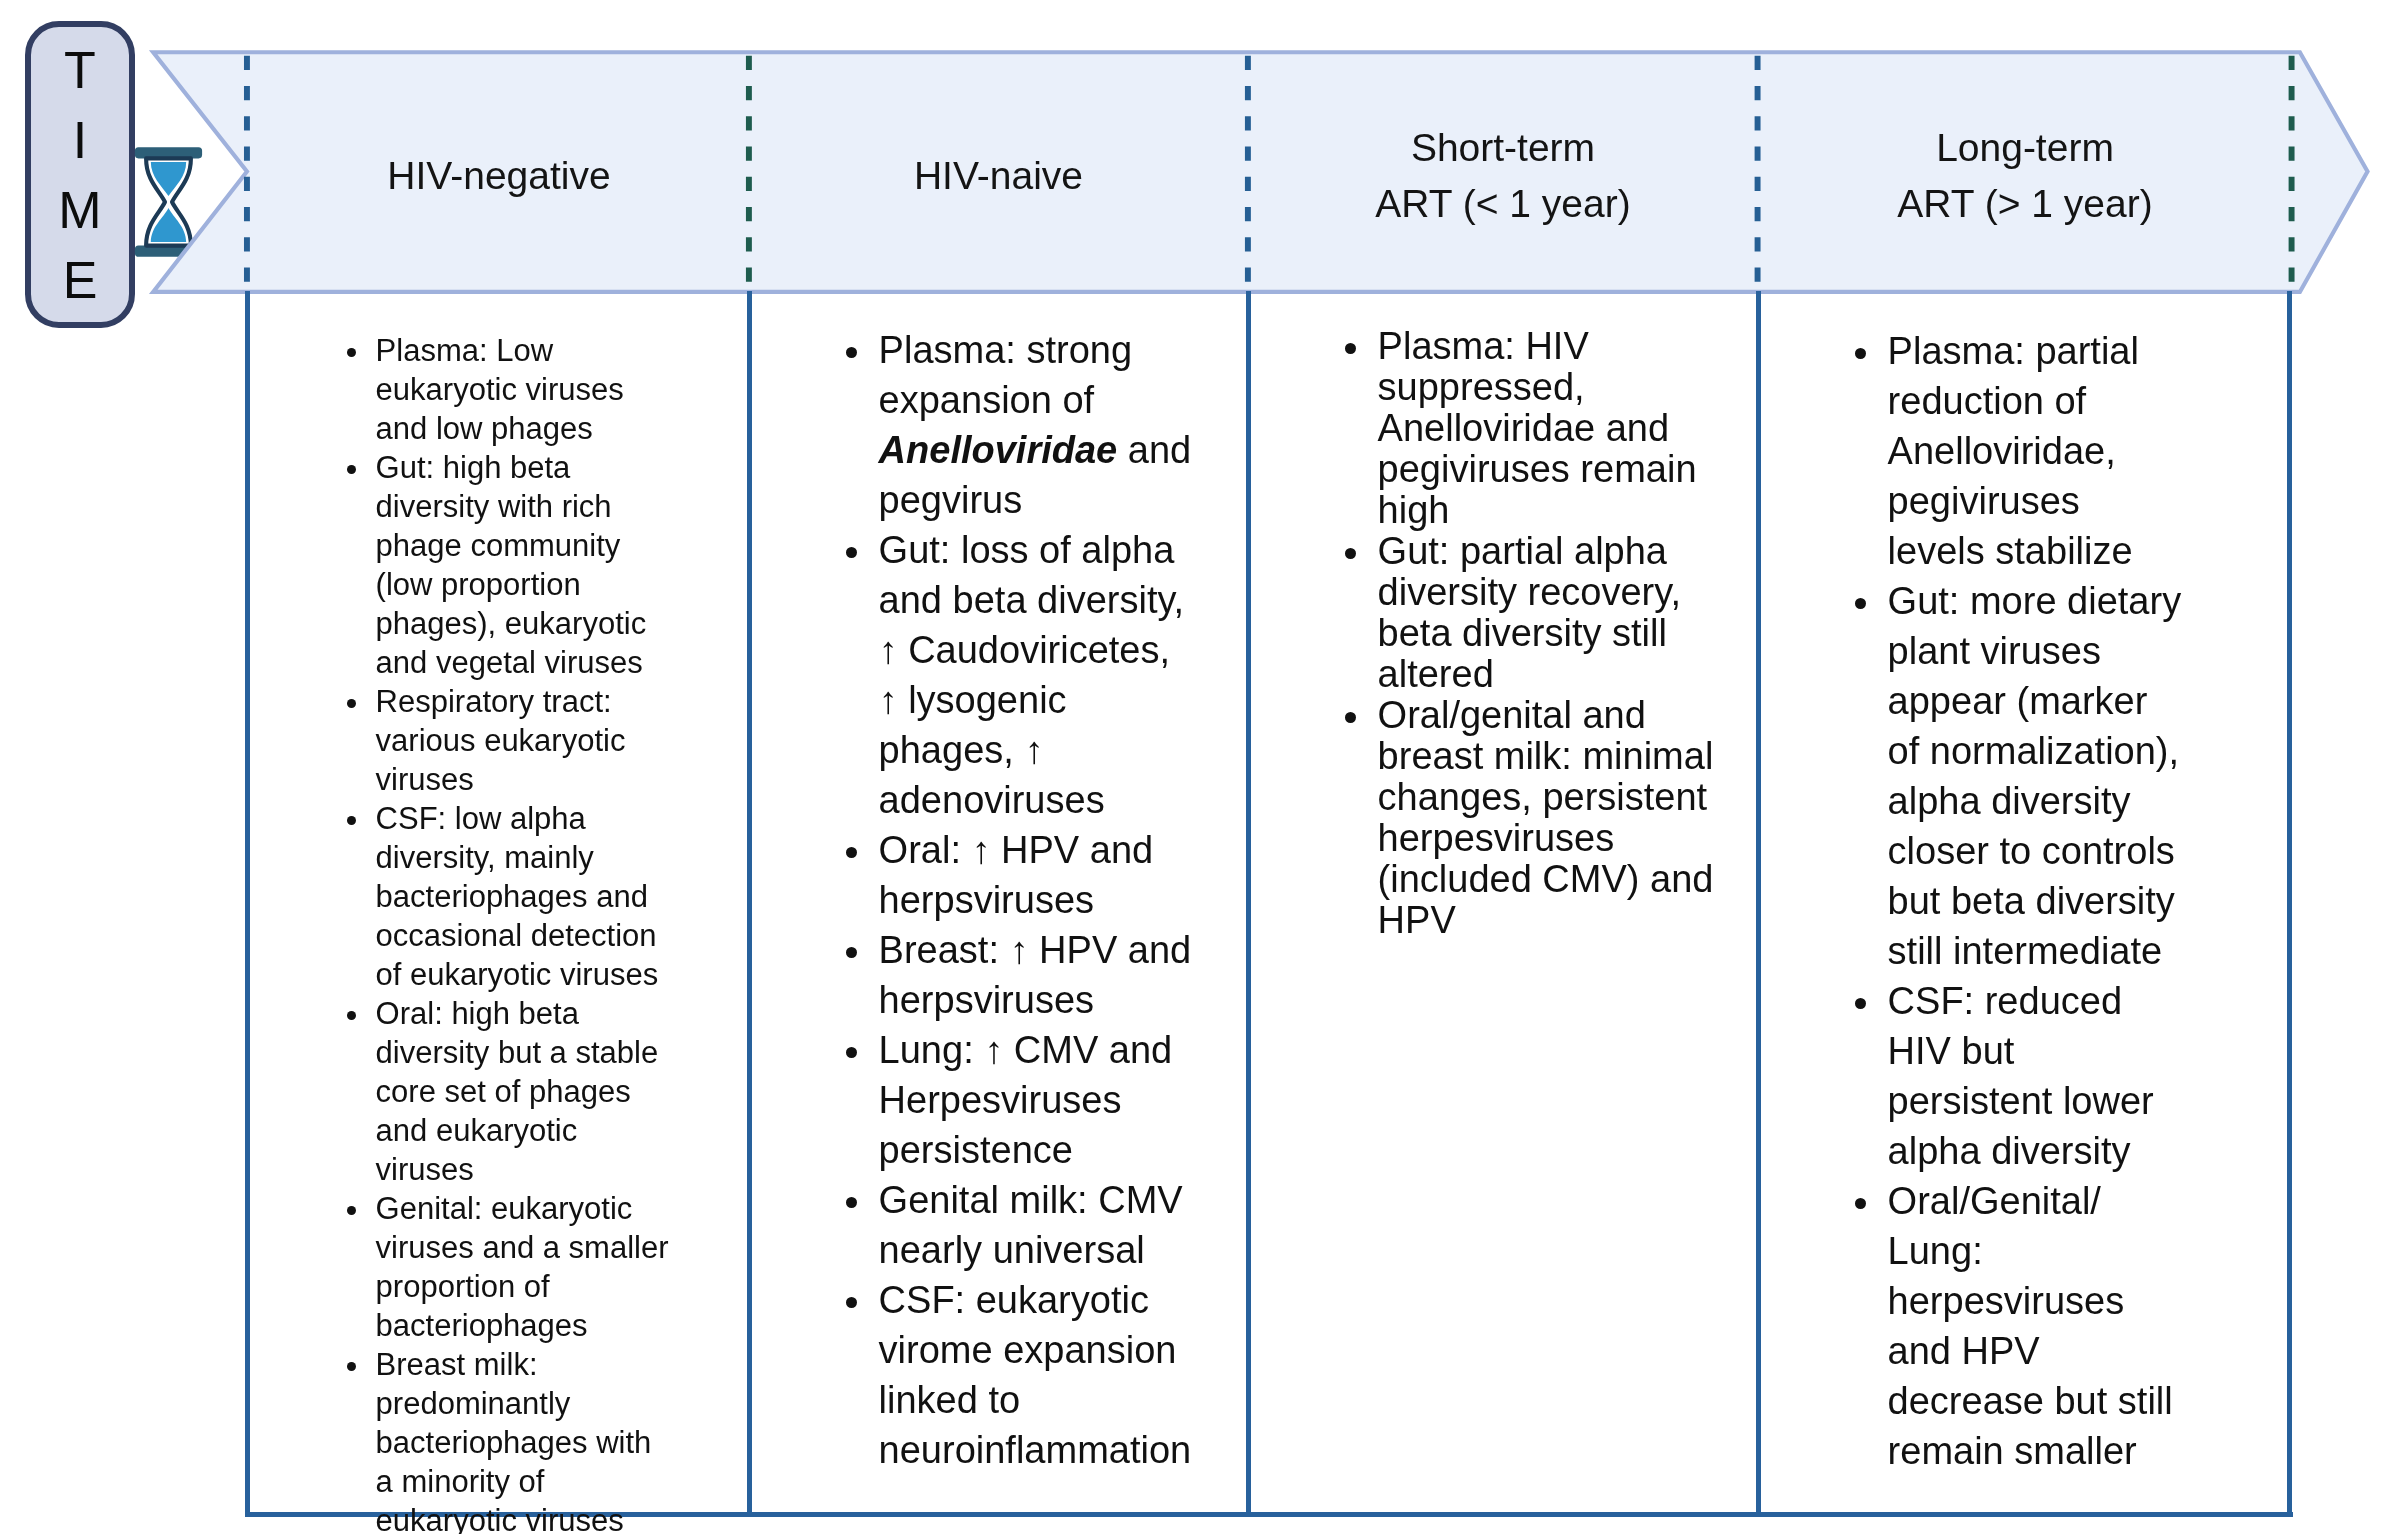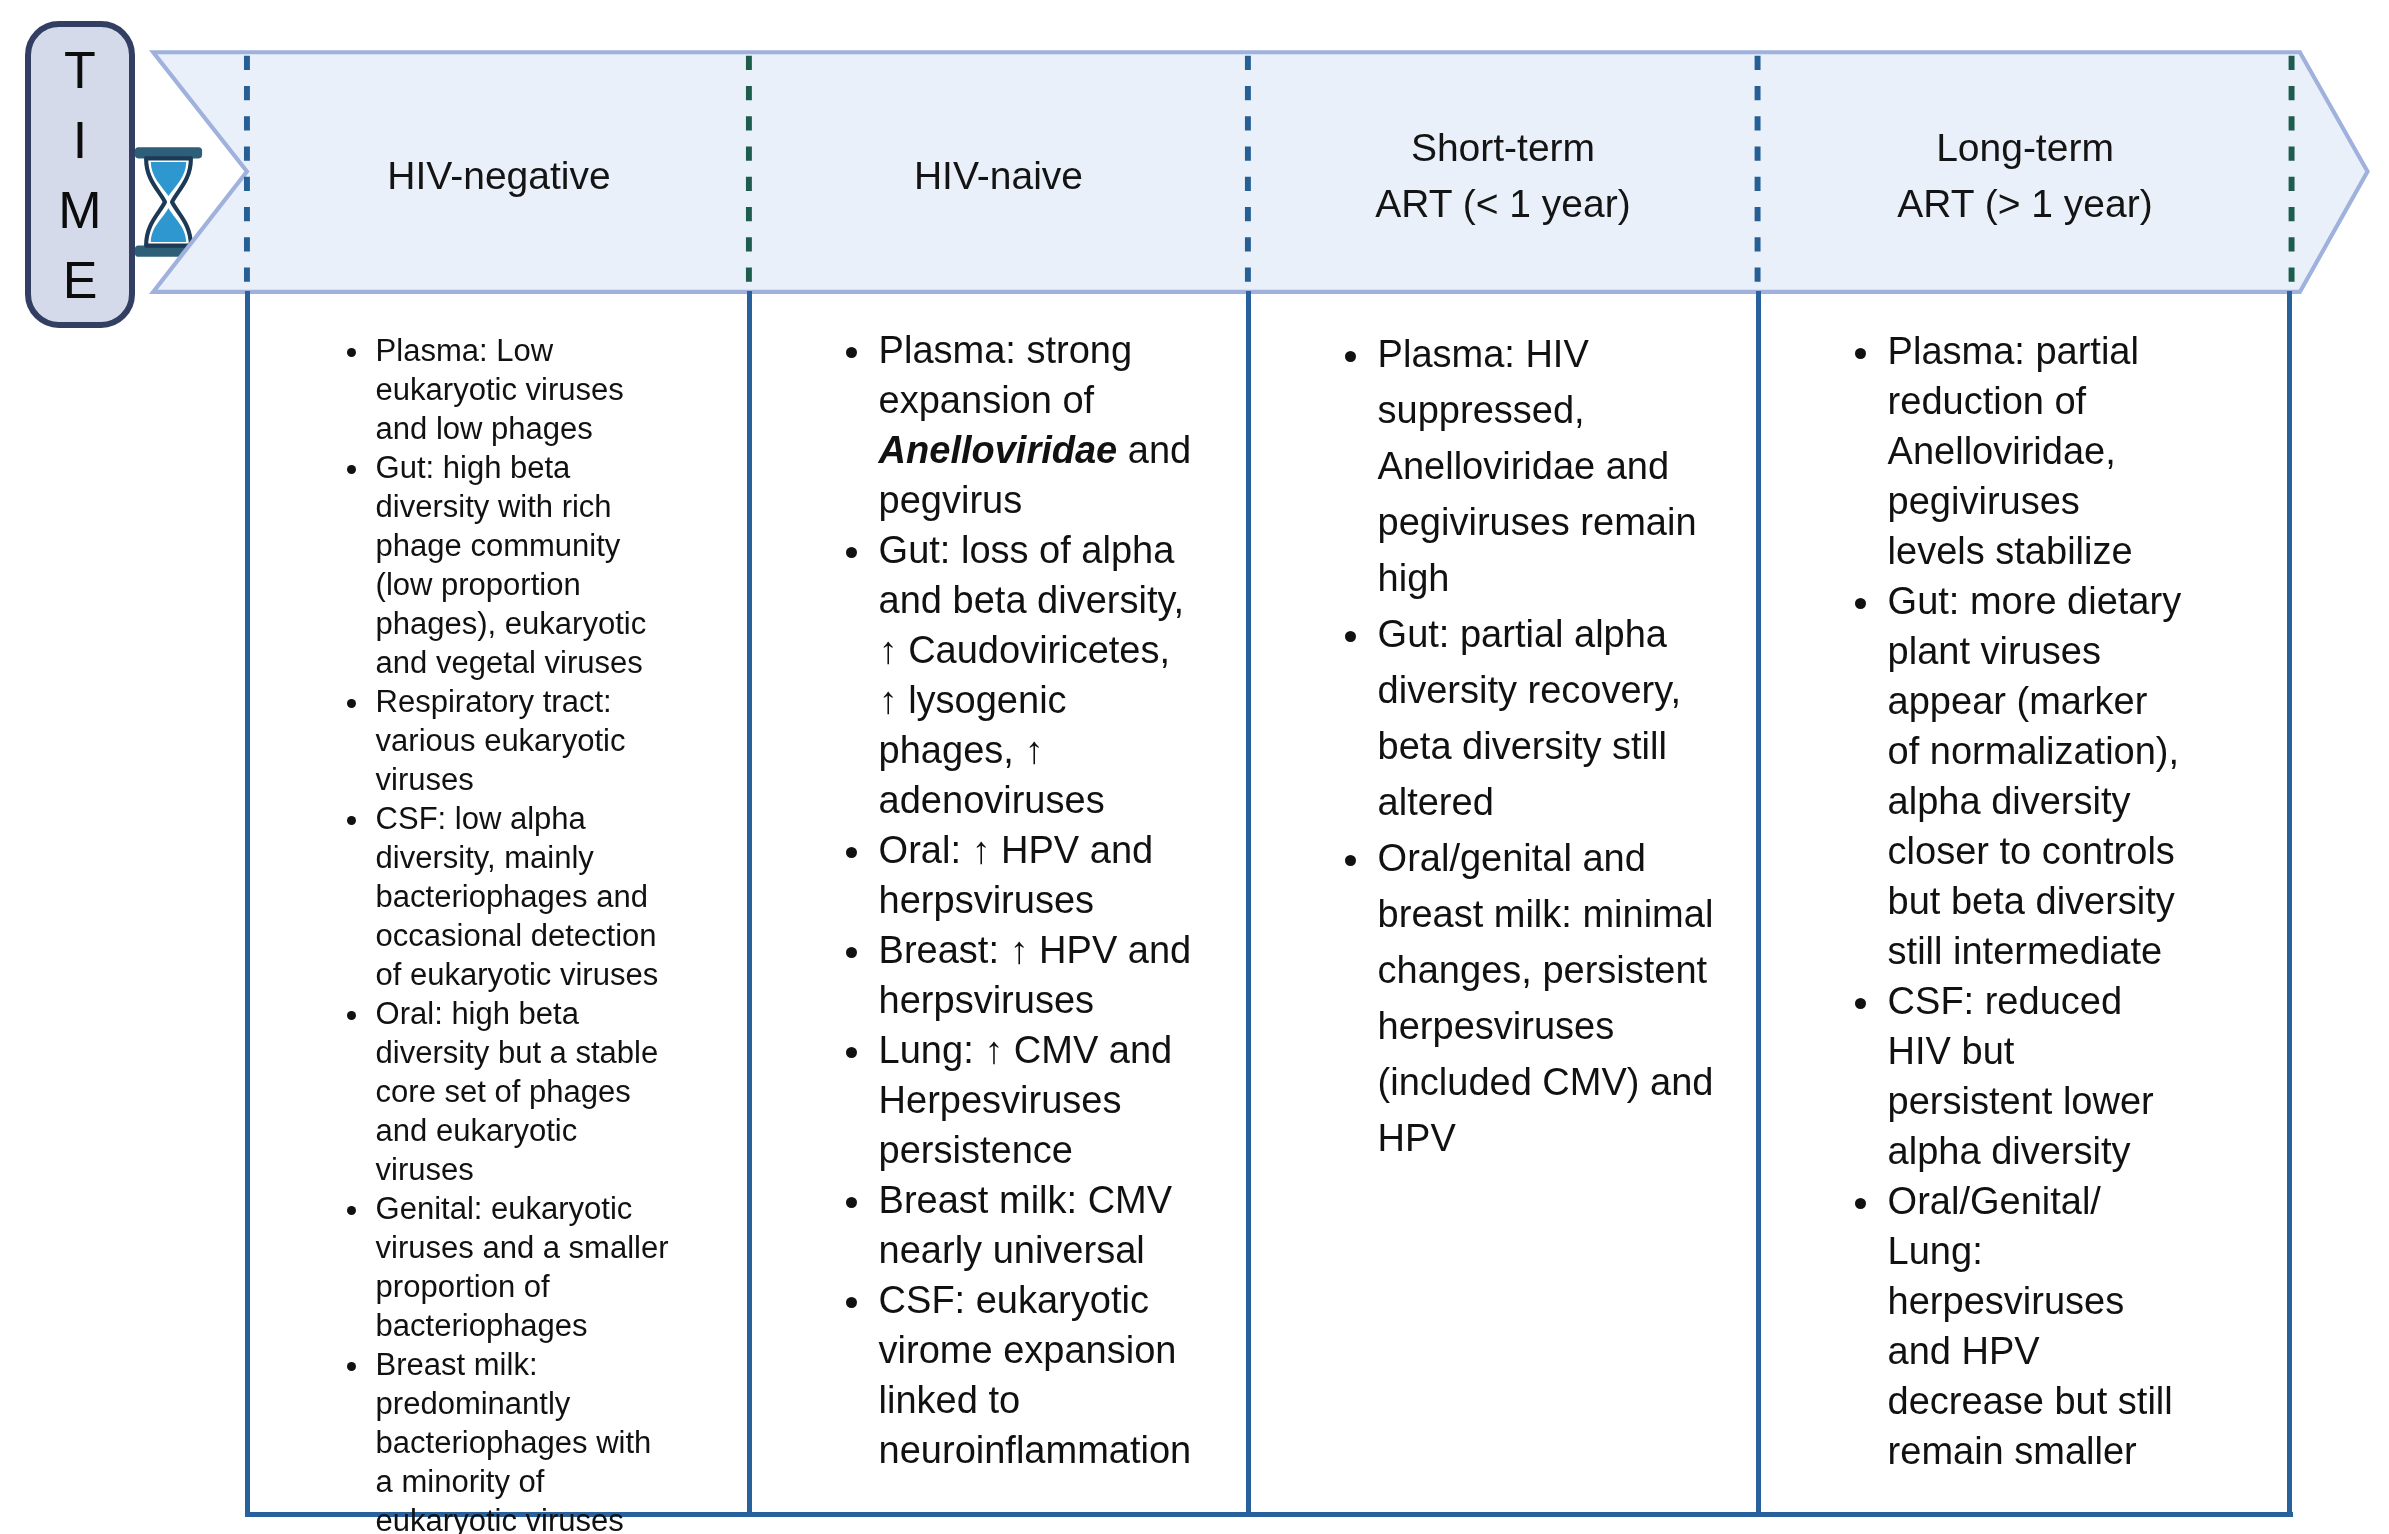--- a/index.html
+++ b/index.html
@@ -37,21 +37,21 @@
   .hdr3{left:1248px;width:510px;}
   .hdr4{left:1758px;width:534px;}
   
   .vline{position:absolute;top:291px;height:1226px;width:4.7px;background:#28619c;}
   .v1{left:245px;} .v2{left:747px;} .v3{left:1246px;} .v4{left:1756px;} .v5{left:2287px;}
   .bottom-line{position:absolute;left:245px;top:1512px;width:2048px;height:4.7px;background:#28619c;}
   
   .stage-col{position:absolute;top:291px;box-sizing:border-box;}
   .col1{left:249px;width:497px;padding:24px 53px 0 0;font-size:31px;line-height:39px;}
   .col2{left:751px;width:494px;padding:18px 36px 0 0;font-size:38px;line-height:50px;}
-  .col3{left:1250px;width:505px;padding:19px 2px 0 0;font-size:38px;line-height:56px;}
+  .col3{left:1250px;width:505px;padding:19px 2px 0 0;font-size:38px;line-height:41px;}
   .col4{left:1760px;width:527px;padding:19px 89px 0 0;font-size:38px;line-height:50px;}
   .stage-col ul{margin:16px;padding:0 0 0 108px;list-style:disc outside;}
   .col1 ul{padding-left:107px;}
   .stage-col li{padding-left:3.6px;}
   .stage-col i{font-style:italic;font-weight:bold;}
 </style>
 </head>
 <body>
 
 <div class="time-box">
@@ -103,21 +103,21 @@
       <li>Breast milk: predominantly bacteriophages with a minority of eukaryotic viruses</li>
     </ul>
 </div>
 <div class="stage-col col2">
   <ul>
       <li><span>Plasma: strong expansion of </span><i>Anelloviridae</i><span> and pegvirus</span></li>
       <li>Gut: loss of alpha and beta diversity, ↑ Caudoviricetes, ↑ lysogenic phages, ↑ adenoviruses</li>
       <li>Oral: ↑ HPV and herpsviruses</li>
       <li>Breast: ↑ HPV and herpsviruses</li>
       <li>Lung: ↑ CMV and Herpesviruses persistence</li>
-      <li>Breast milk: CMV nearly universal</li>
+      <li>Genital milk: CMV nearly universal</li>
       <li>CSF: eukaryotic virome expansion linked to neuroinflammation</li>
     </ul>
 </div>
 <div class="stage-col col3">
   <ul>
       <li>Plasma: HIV suppressed, Anelloviridae and pegiviruses remain high</li>
       <li>Gut: partial alpha diversity recovery, beta diversity still altered</li>
       <li>Oral/genital and breast milk: minimal changes, persistent herpesviruses (included CMV) and HPV</li>
     </ul>
 </div>

